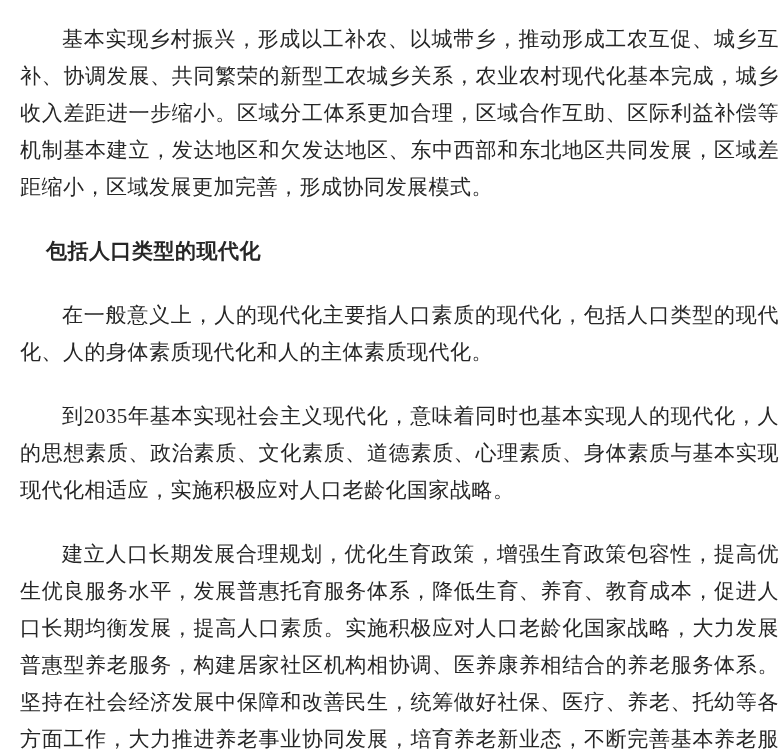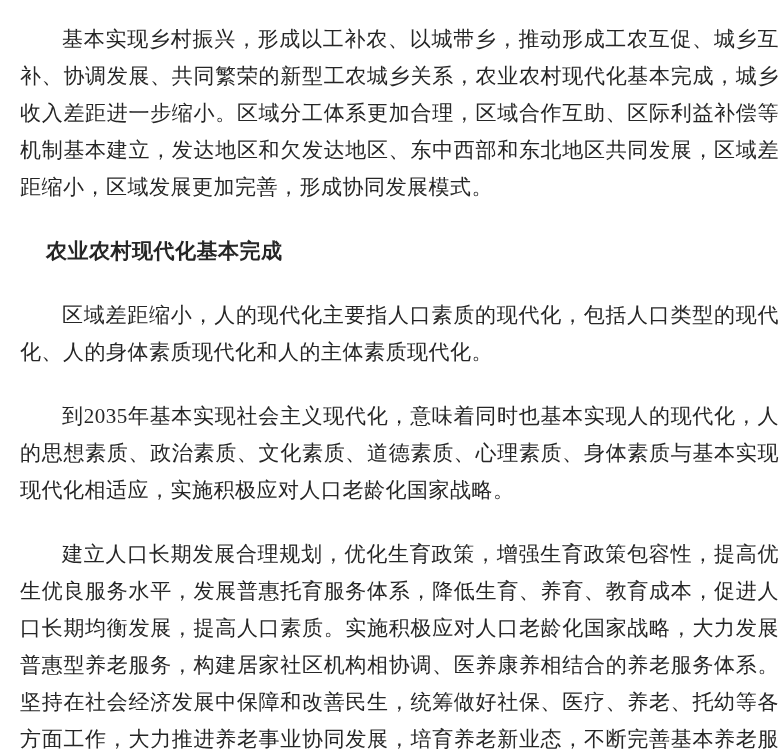--- a/index.html
+++ b/index.html
@@ -33,17 +33,17 @@
     font-size: 21px;
     font-weight: bold;
     line-height: 37px;
   }
 </style>
 </head>
 <body>
 
 <main class="article">
     <p class="para">基本实现乡村振兴，形成以工补农、以城带乡，推动形成工农互促、城乡互补、协调发展、共同繁荣的新型工农城乡关系，农业农村现代化基本完成，城乡收入差距进一步缩小。区域分工体系更加合理，区域合作互助、区际利益补偿等机制基本建立，发达地区和欠发达地区、东中西部和东北地区共同发展，区域差距缩小，区域发展更加完善，形成协同发展模式。</p>
-    <h3 class="section-heading">农业农村现代化基本完成</h3>
-    <p class="para">区域差距缩小，人的现代化主要指人口素质的现代化，包括人口类型的现代化、人的身体素质现代化和人的主体素质现代化。</p>
+    <h3 class="section-heading">包括人口类型的现代化</h3>
+    <p class="para">在一般意义上，人的现代化主要指人口素质的现代化，包括人口类型的现代化、人的身体素质现代化和人的主体素质现代化。</p>
     <p class="para">到2035年基本实现社会主义现代化，意味着同时也基本实现人的现代化，人的思想素质、政治素质、文化素质、道德素质、心理素质、身体素质与基本实现现代化相适应，实施积极应对人口老龄化国家战略。</p>
     <p class="para">建立人口长期发展合理规划，优化生育政策，增强生育政策包容性，提高优生优良服务水平，发展普惠托育服务体系，降低生育、养育、教育成本，促进人口长期均衡发展，提高人口素质。实施积极应对人口老龄化国家战略，大力发展普惠型养老服务，构建居家社区机构相协调、医养康养相结合的养老服务体系。坚持在社会经济发展中保障和改善民生，统筹做好社保、医疗、养老、托幼等各方面工作，大力推进养老事业协同发展，培育养老新业态，不断完善基本养老服务体系。</p>
   </main>
 
 </body></html>

